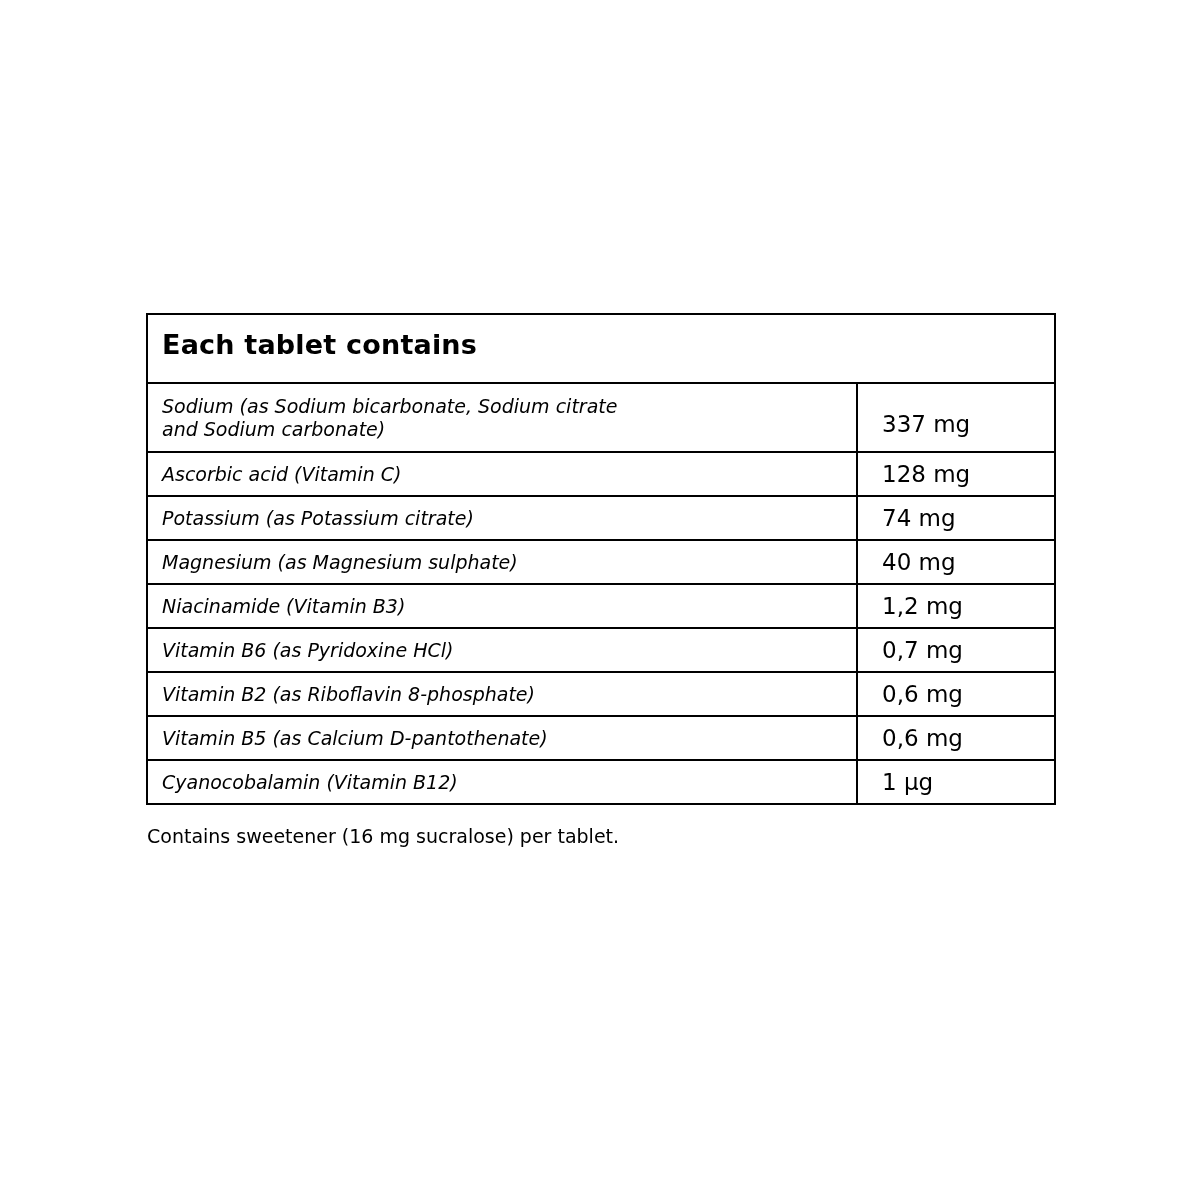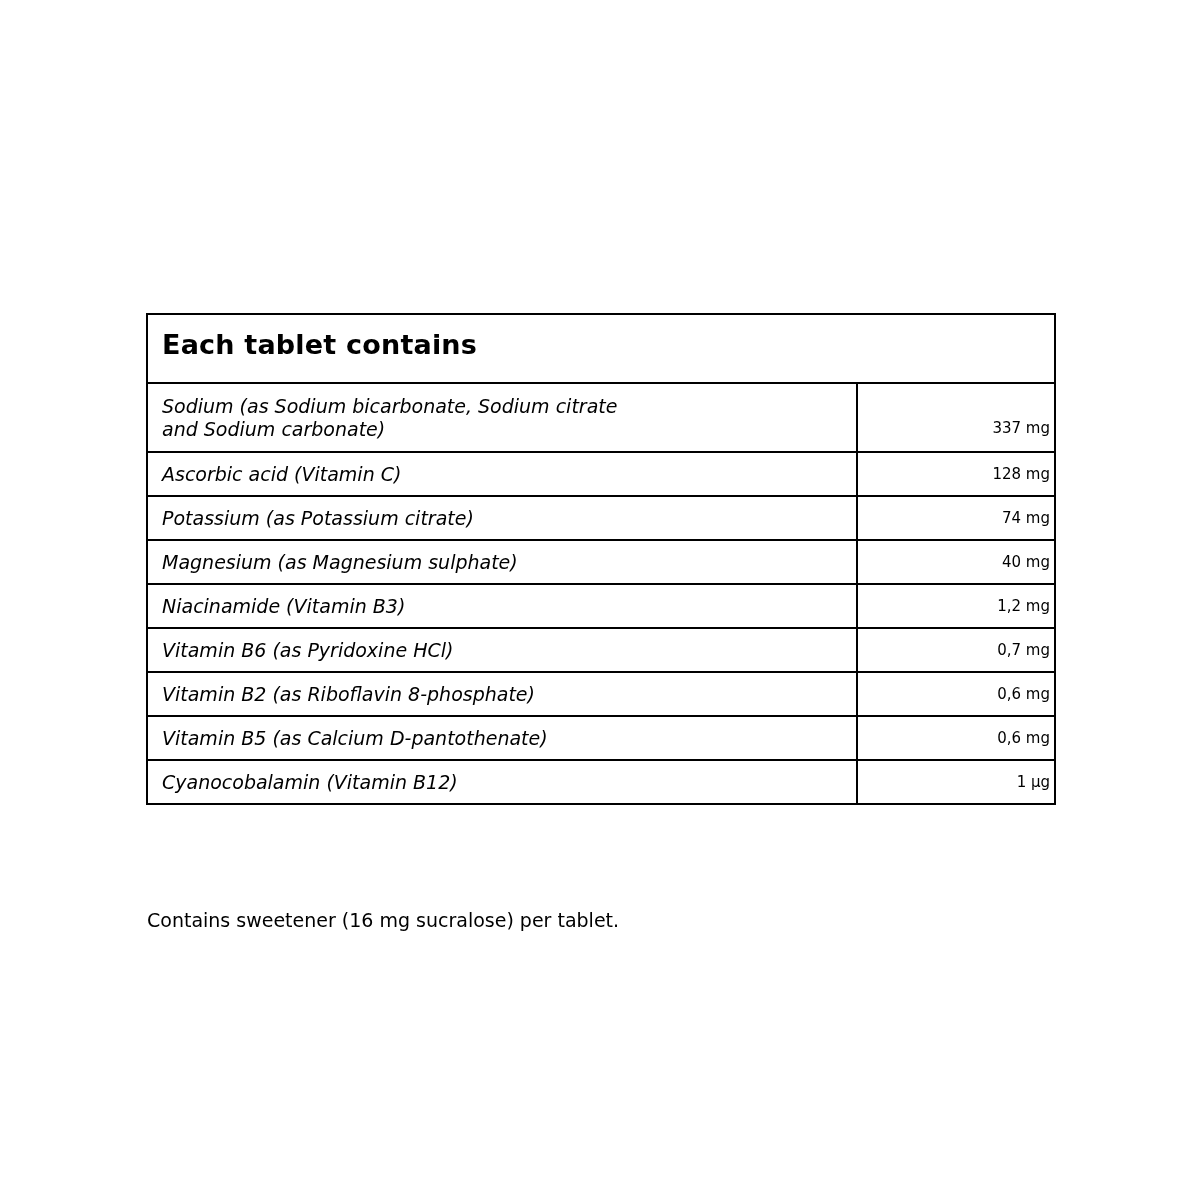--- a/index.html
+++ b/index.html
@@ -41,32 +41,32 @@
   }
   td.name {
     padding: 6px 14px;
     font-size: 19px;
     line-height: 23px;
     text-align: left;
     white-space: pre-line;
     font-style: italic;
   }
   td.amount {
-    padding: 6px 4px;
-    font-size: 15px;
-    text-align: right;
+    padding: 6px 24px;
+    font-size: 23px;
+    text-align: left;
     vertical-align: middle;
   }
   tr.row-tall  td { height: 69px; }
   tr.row-std   td { height: 44px; }
   tr.row-tall  td.amount { vertical-align: bottom; padding-bottom: 14px; }
   .footnote {
     position: absolute;
     left: 147px;
-    top: 908px;
+    top: 824px;
     font-size: 19px;
     line-height: 24px;
   }
 </style>
 </head>
 <body>
 
 <div class="sheet">
 
   <table class="facts">

